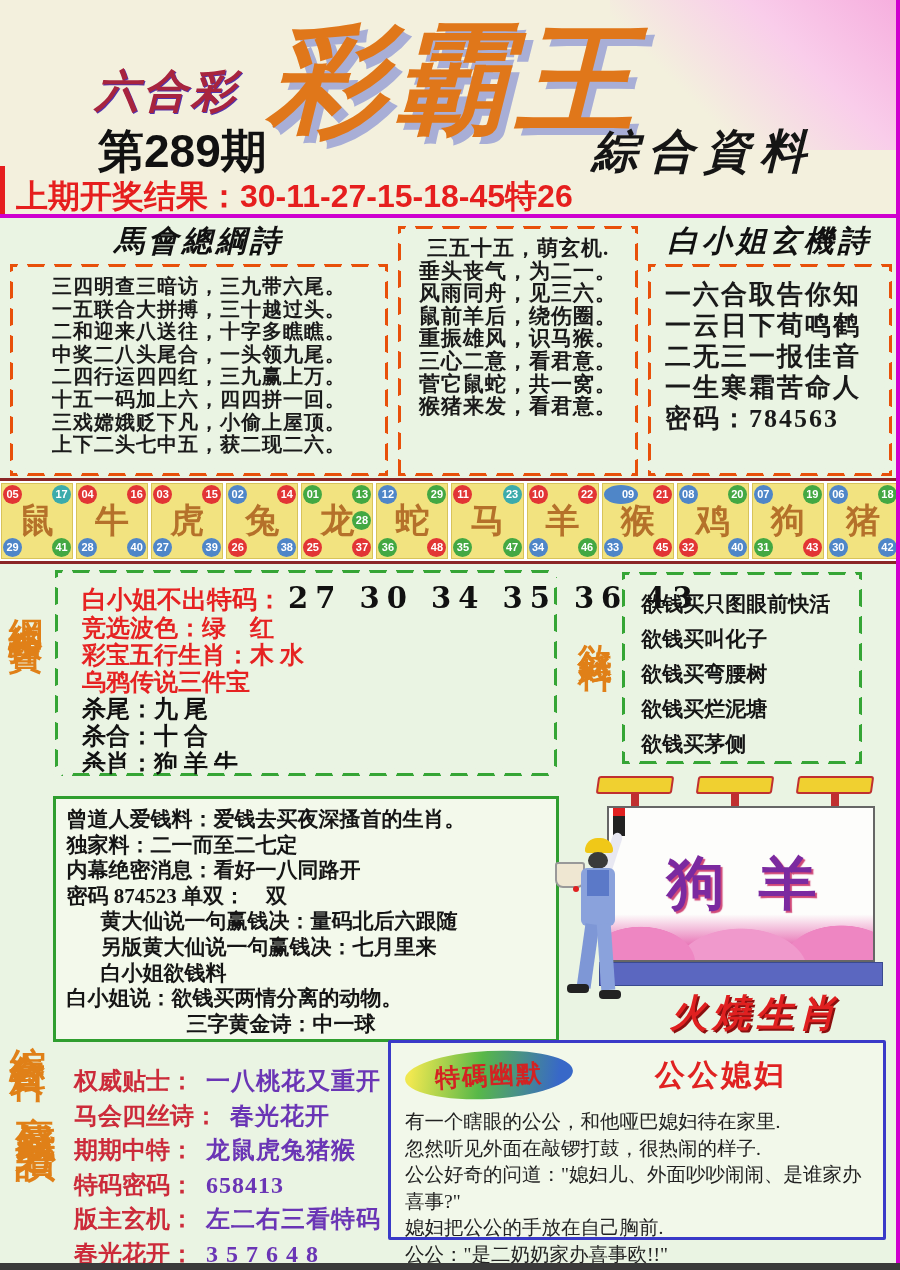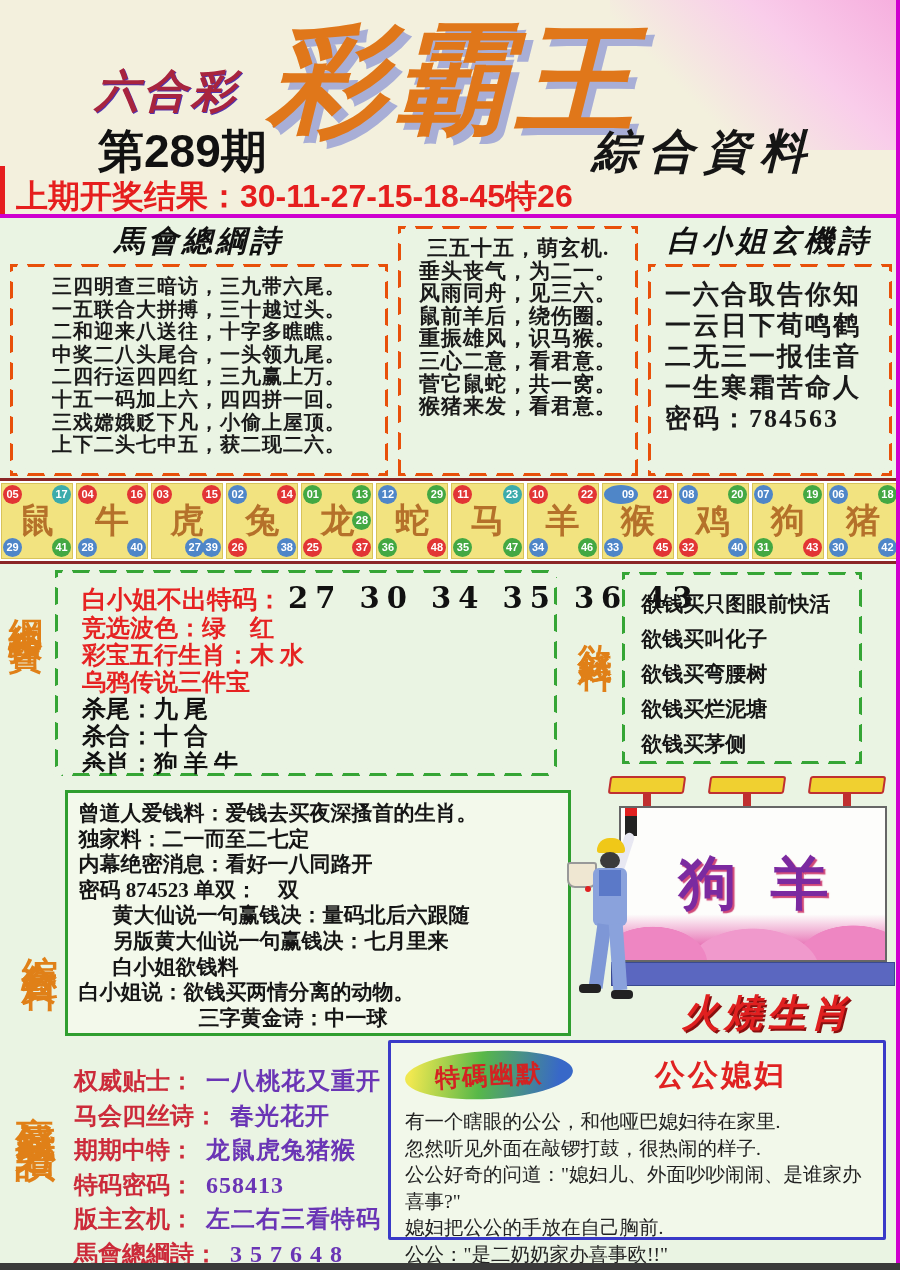--- a/index.html
+++ b/index.html
@@ -70,21 +70,21 @@
   .net-first .val{font:600 29px/30px "DejaVu Serif",serif;color:#111;letter-spacing:7px;margin-left:6px;}
   .net-line{font:bold 24px/27px "Liberation Serif",serif;white-space:nowrap;}
   .tone-red{color:#e62222;}
   .tone-black{color:#111;}
   .lab-money{margin-left:18px;margin-top:52px;}
   .box-money{width:240px;height:192px;margin-left:8px;margin-top:6px;box-sizing:border-box;}
   .money-in{padding:12px 4px 8px 16px;}
   .money-line{font:bold 21px/35px "Liberation Serif",serif;color:#151515;white-space:nowrap;}
 
   
-  .comp{position:absolute;top:780px;left:0;width:900px;height:262px;display:flex;align-items:center;padding-left:18px;box-sizing:border-box;}
+  .comp{position:absolute;top:780px;left:0;width:900px;height:262px;display:flex;align-items:flex-end;padding-left:6px;box-sizing:border-box;}
   .lab-comp{margin-top:56px;font-size:36px;}
   .comp-box{width:506px;height:246px;margin-left:6px;margin-top:4px;box-sizing:border-box;
     border:3px solid #2f9e2f;background:#f3f9eb;padding:8px 10px;}
   .comp-line{font:bold 21px/25.6px "Liberation Serif",serif;color:#151515;white-space:nowrap;}
   .i1{padding-left:34px;}
   .i2{padding-left:120px;}
 
   .bb-col{position:relative;width:316px;height:262px;margin-left:8px;}
   .lamps{position:absolute;top:-4px;left:30px;right:10px;display:flex;justify-content:space-between;}
   .lamp{width:76px;}
@@ -213,21 +213,21 @@
         <div class="animal">牛</div>
         <span class="ball tl" style="background: rgb(226, 53, 53);">04</span>
         <span class="ball tr" style="background: rgb(226, 53, 53);">16</span>
         <span class="ball bl" style="background: rgb(79, 134, 200);">28</span>
         <span class="ball br" style="background: rgb(79, 134, 200);">40</span>
       </div>
       <div class="card">
         <div class="animal">虎</div>
         <span class="ball tl" style="background: rgb(226, 53, 53);">03</span>
         <span class="ball tr" style="background: rgb(226, 53, 53);">15</span>
-        <span class="ball bl" style="background: rgb(79, 134, 200); margin-left: 32px;">27</span>
+        <span class="ball bl" style="background: rgb(79, 134, 200);">27</span>
         <span class="ball br" style="background: rgb(79, 134, 200);">39</span>
       </div>
       <div class="card">
         <div class="animal">兔</div>
         <span class="ball tl" style="background: rgb(79, 134, 200);">02</span>
         <span class="ball tr" style="background: rgb(226, 53, 53);">14</span>
         <span class="ball bl" style="background: rgb(226, 53, 53);">26</span>
         <span class="ball br" style="background: rgb(79, 134, 200);">38</span>
       </div>
       <div class="card">
@@ -386,21 +386,21 @@
         </div>
         <div class="win-row">
           <span class="win-label">特码密码：</span>
           <span class="win-value">658413</span>
         </div>
         <div class="win-row">
           <span class="win-label">版主玄机：</span>
           <span class="win-value">左二右三看特码</span>
         </div>
         <div class="win-row">
-          <span class="win-label">馬會總綱詩：</span>
+          <span class="win-label">春光花开：</span>
           <span class="win-value">3 5 7 6 4 8</span>
         </div>
       </div>
     <div class="humor-box">
       <div class="humor-head">
         <div class="badge">
           <span>特碼幽默</span>
         </div>
         <div class="humor-title">公公媳妇</div>
       </div>

